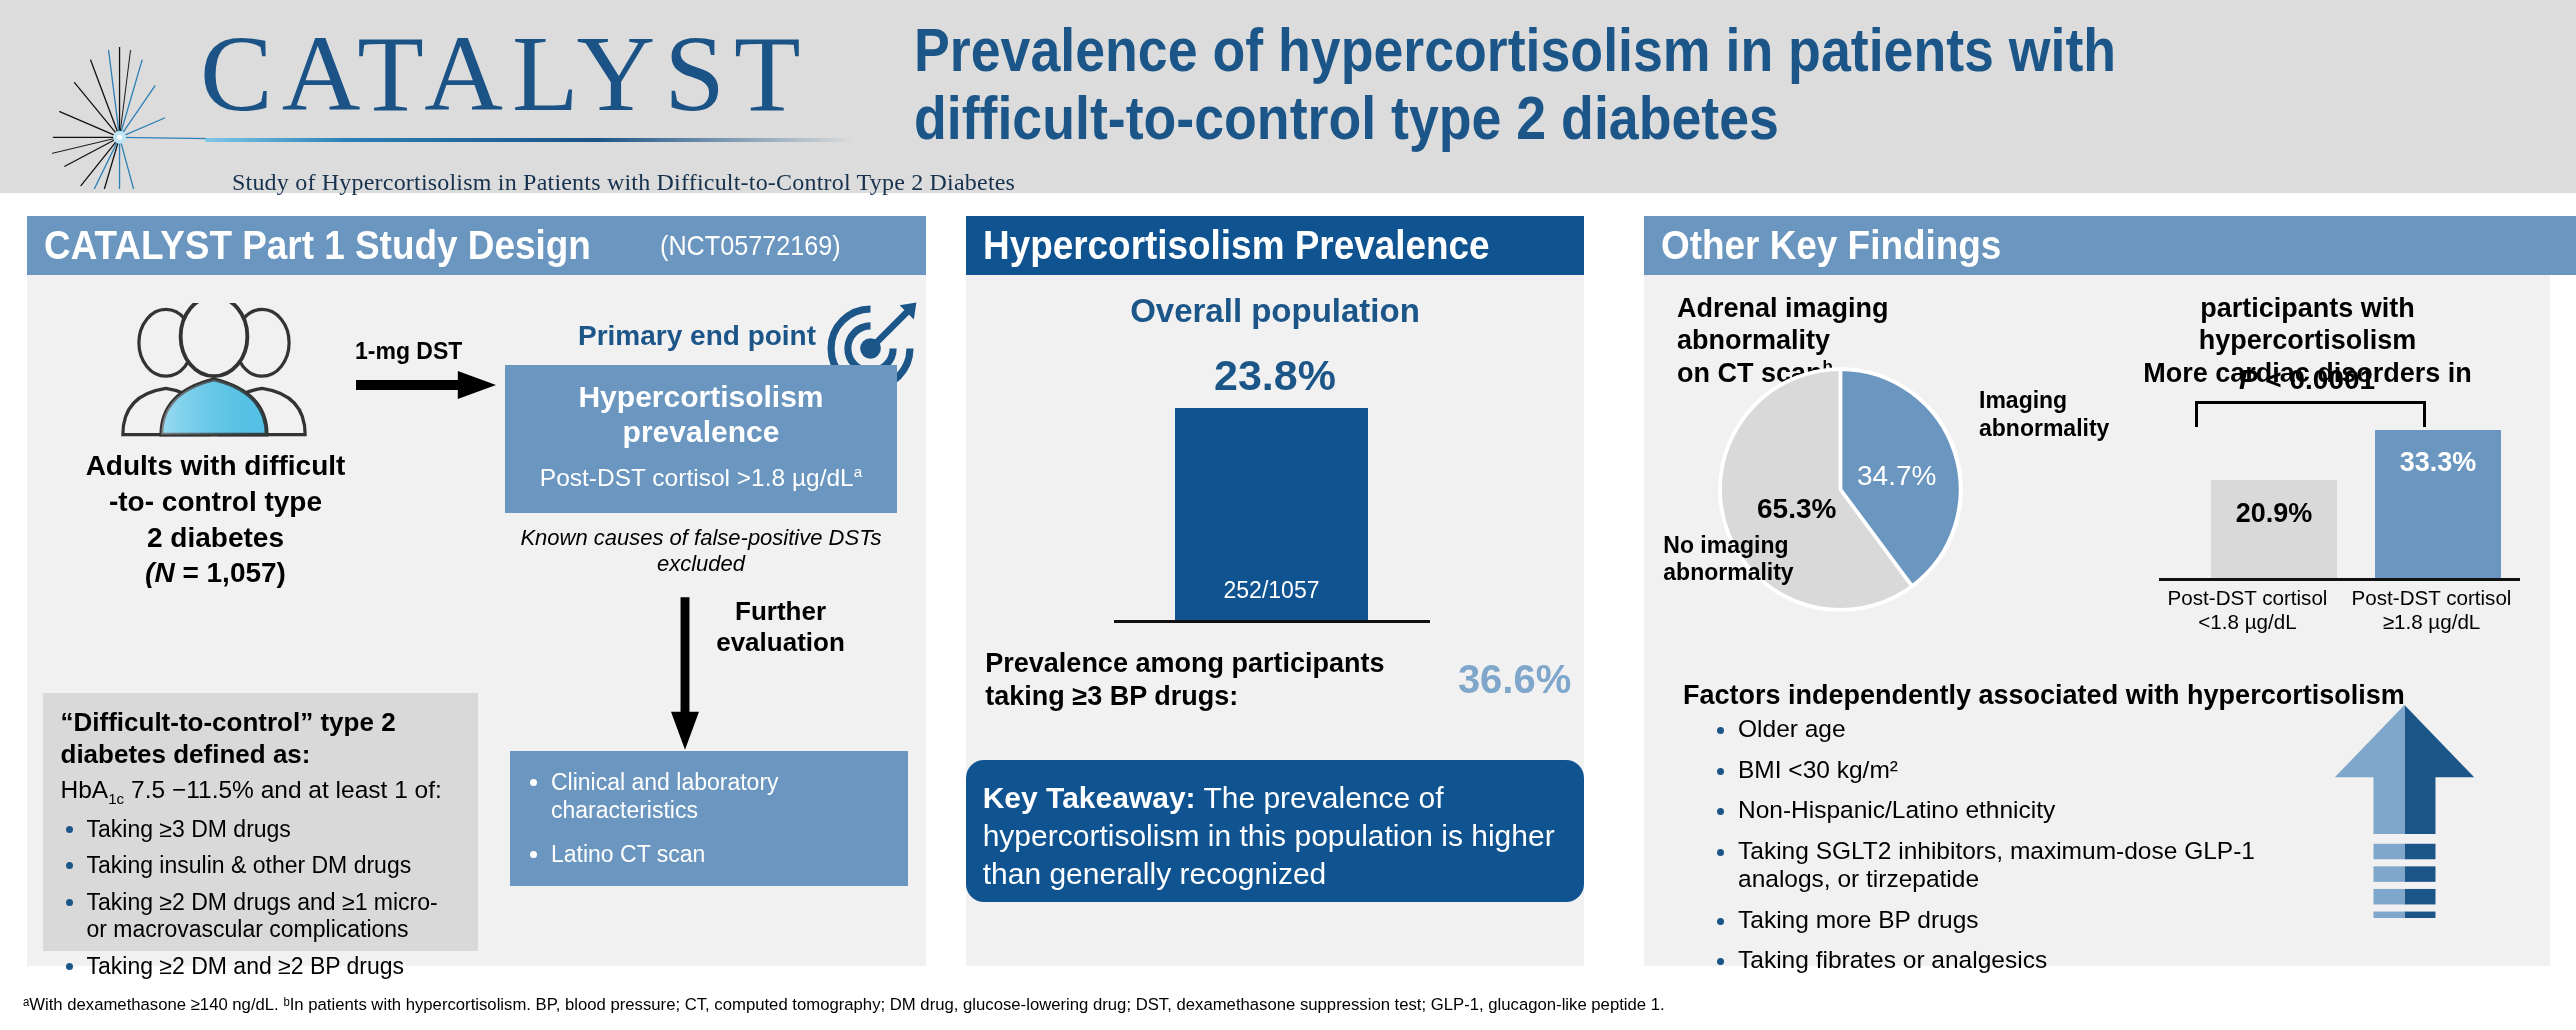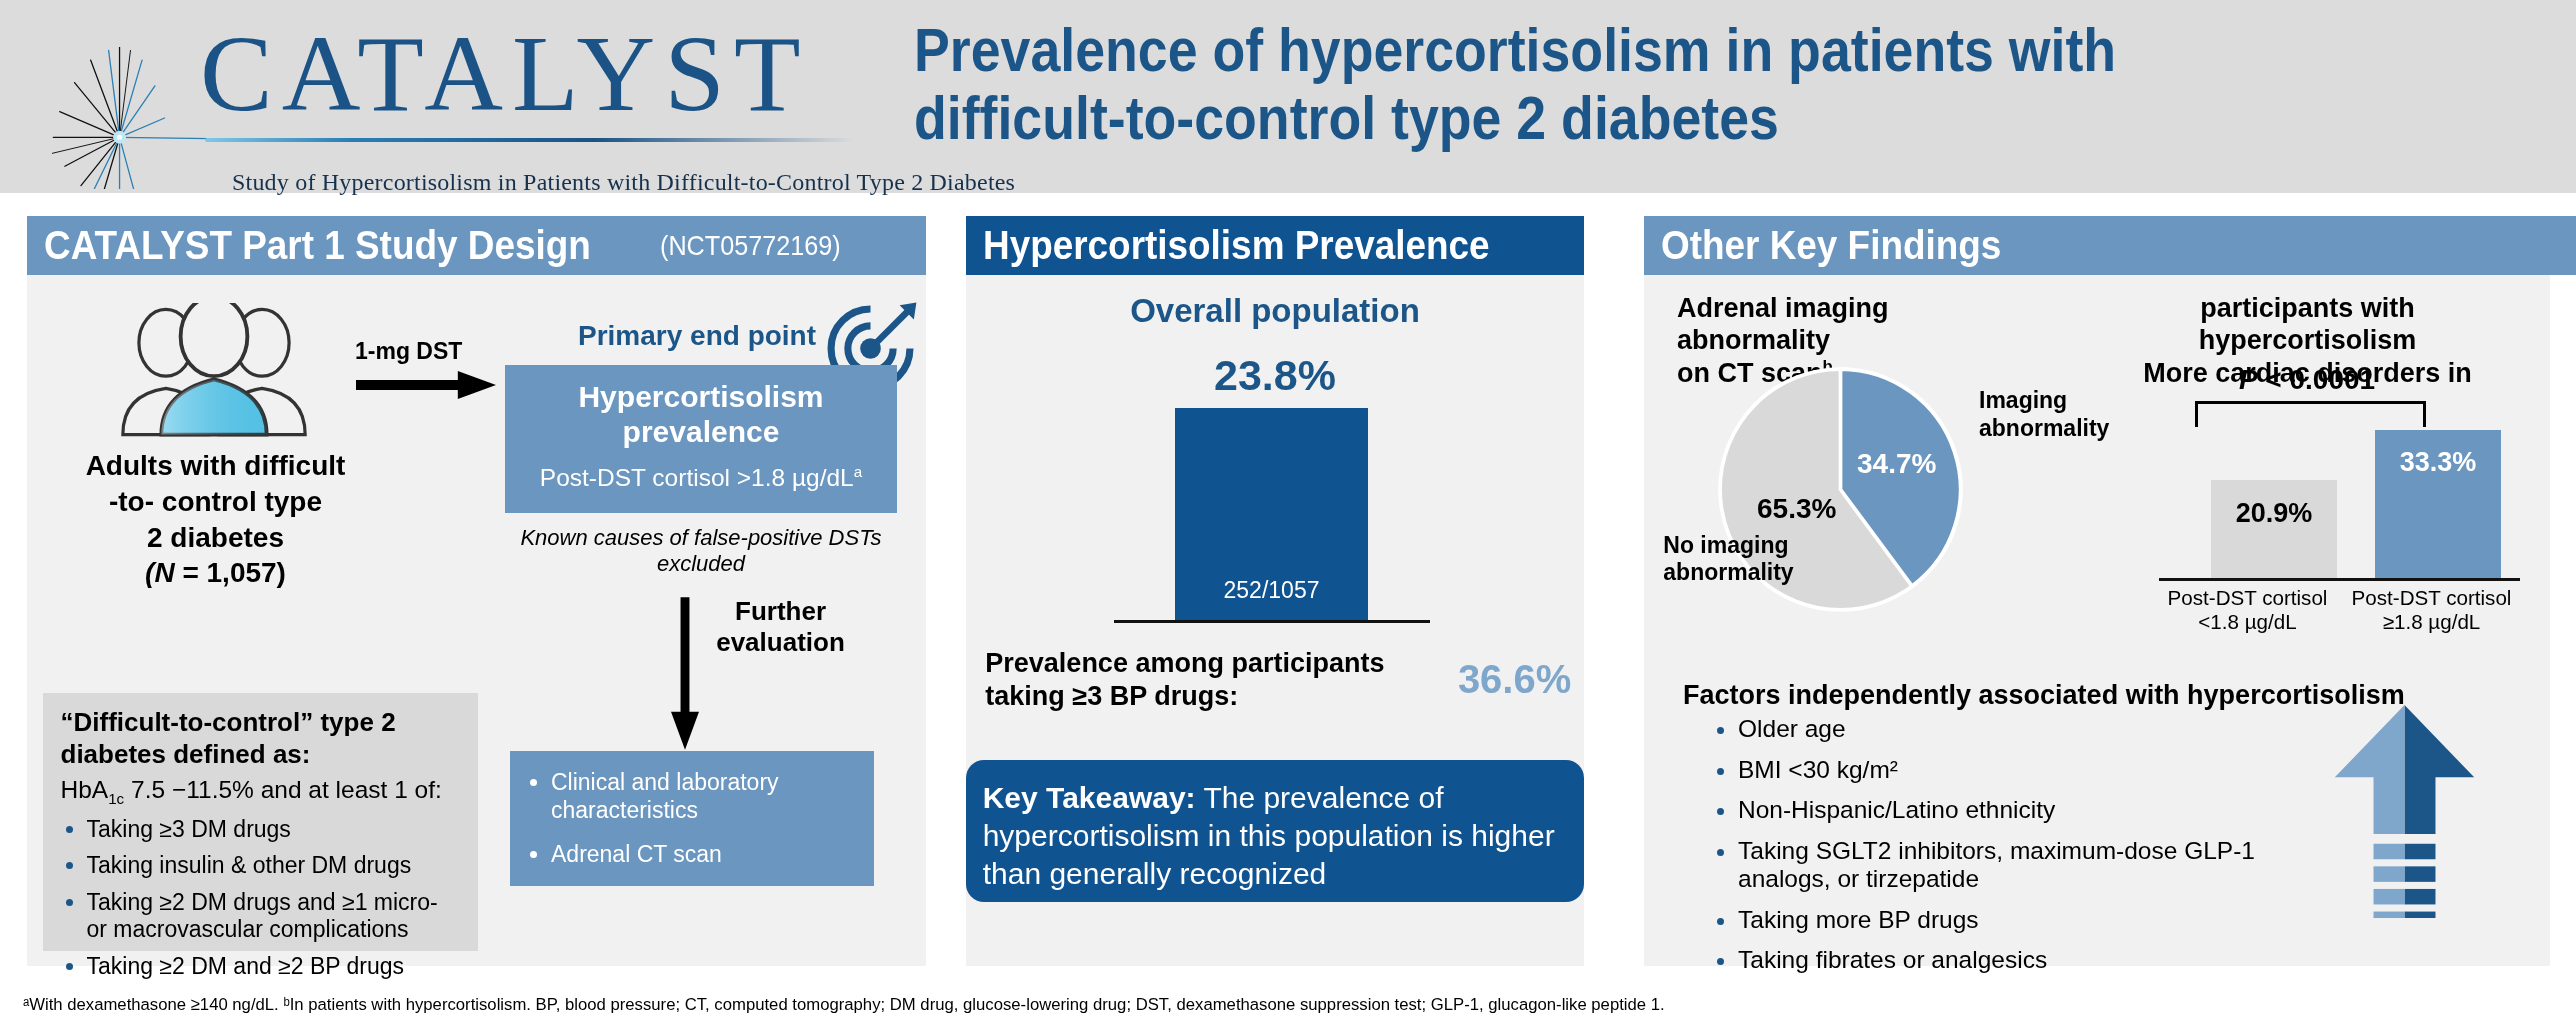--- a/index.html
+++ b/index.html
@@ -78,21 +78,21 @@
   .pep-note{
     position:absolute;left:478px;top:309px;width:392px;text-align:center;
     font-size:22px;font-style:italic;color:#000;line-height:1.2;
   }
   .arrow-v{position:absolute;left:644px;top:380px;width:28px;height:155px;}
   .further-lbl{
     position:absolute;left:689px;top:380px;font-size:26px;font-weight:bold;color:#000;
     line-height:1.2;text-align:center;width:129px;
   }
   .eval-box{
-    position:absolute;left:483px;top:535px;width:364px;height:135px;background:#6a96bf;
+    position:absolute;left:483px;top:535px;width:398px;height:135px;background:#6a96bf;
     box-sizing:border-box;padding:16.7px 14px 0 14px;color:#fff;
   }
   .eval-box li{font-size:23px;line-height:1.22;margin-bottom:16.7px;}
   .eval-box ul{margin:0;padding-left:27px;}
   .defn-box{
     position:absolute;left:15.5px;top:477px;width:435px;height:258px;background:#d9d9d9;
     box-sizing:border-box;padding:14px 15.5px 0 18px;
   }
   .defn-title{font-size:26px;font-weight:bold;color:#000;line-height:1.22;}
   .defn-sub{font-size:24.5px;color:#000;margin-top:5.2px;}
@@ -137,21 +137,21 @@
   }
   .p3-title-b{
     position:absolute;left:451px;top:76px;width:425px;text-align:center;
     font-size:27px;font-weight:bold;color:#000;line-height:1.2;
   }
   .pie-wrap{position:absolute;left:71px;top:148px;width:251px;height:251px;}
   .pie-lbl-imaging{
     position:absolute;left:335px;top:171px;width:174px;
     font-size:23px;font-weight:bold;color:#000;line-height:1.2;text-align:left;
   }
-  .pie-pct-a{position:absolute;left:213px;top:232px;font-size:28px;font-weight:bold;color:#fff;}
+  .pie-pct-a{position:absolute;left:213px;top:244px;font-size:28px;font-weight:normal;color:#fff;}
   .pie-pct-b{position:absolute;left:113px;top:277px;font-size:28px;font-weight:bold;color:#000;}
   .pie-lbl-no{
     position:absolute;left:19.3px;top:316px;width:129px;
     font-size:23px;font-weight:bold;color:#000;line-height:1.16;
   }
   .pval{
     position:absolute;left:489px;top:148px;width:348px;text-align:center;
     font-size:28px;font-weight:bold;color:#000;
   }
   .bracket{position:absolute;left:551px;top:185px;width:225px;height:23px;
@@ -283,21 +283,21 @@
     <path d="M15 0 h14 v180 h15 l-22 60 l-22 -60 h15 z" fill="#000"></path>
   </svg>
   <div class="further-lbl">
     <div>Further</div>
     <div>evaluation</div>
   </div>
 
   <div class="eval-box">
     <ul>
       <li>Clinical and laboratory characteristics</li>
-      <li>Adrenal CT scan</li>
+      <li>Latino CT scan</li>
     </ul>
   </div>
 
   <div class="defn-box">
     <div class="defn-title">
       <div>“Difficult-to-control”  type 2</div>
       <div>diabetes defined as:</div>
     </div>
     <div class="defn-sub"><span>HbA</span><sub>1c</sub><span> 7.5  −11.5% and at least 1 of:</span></div>
     <ul>

